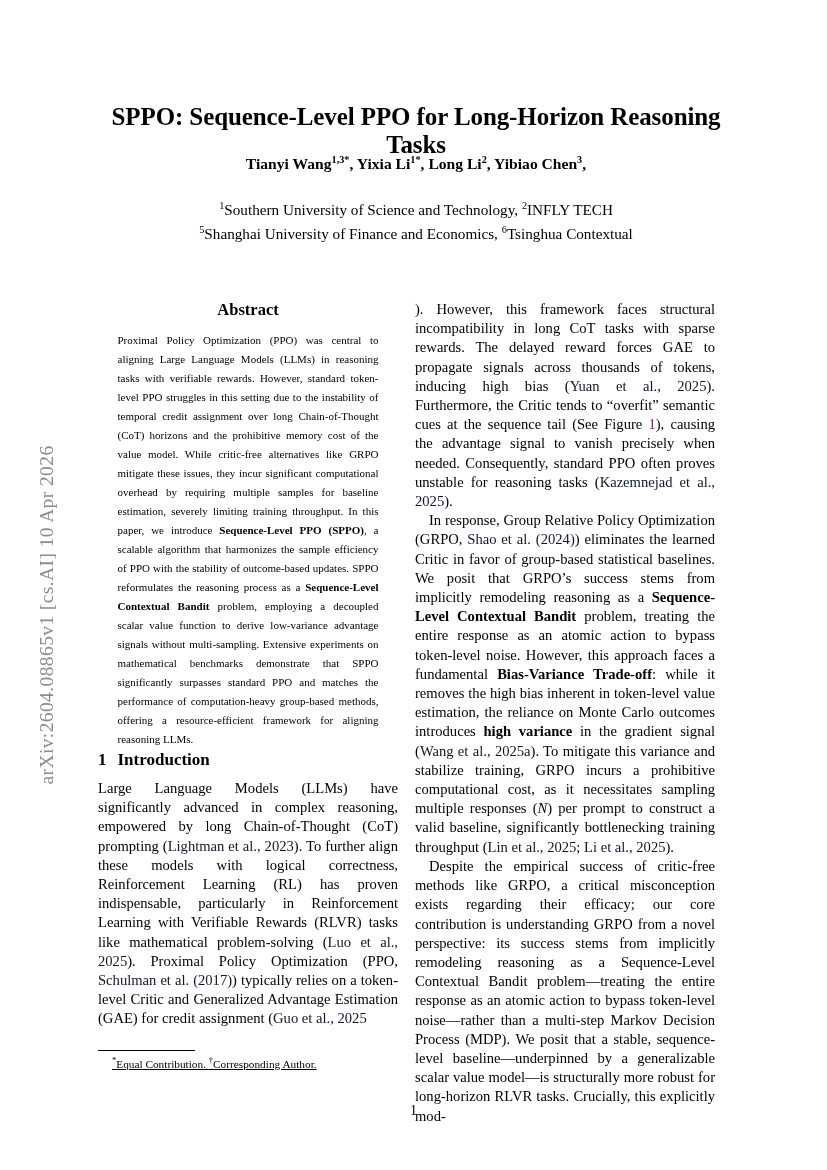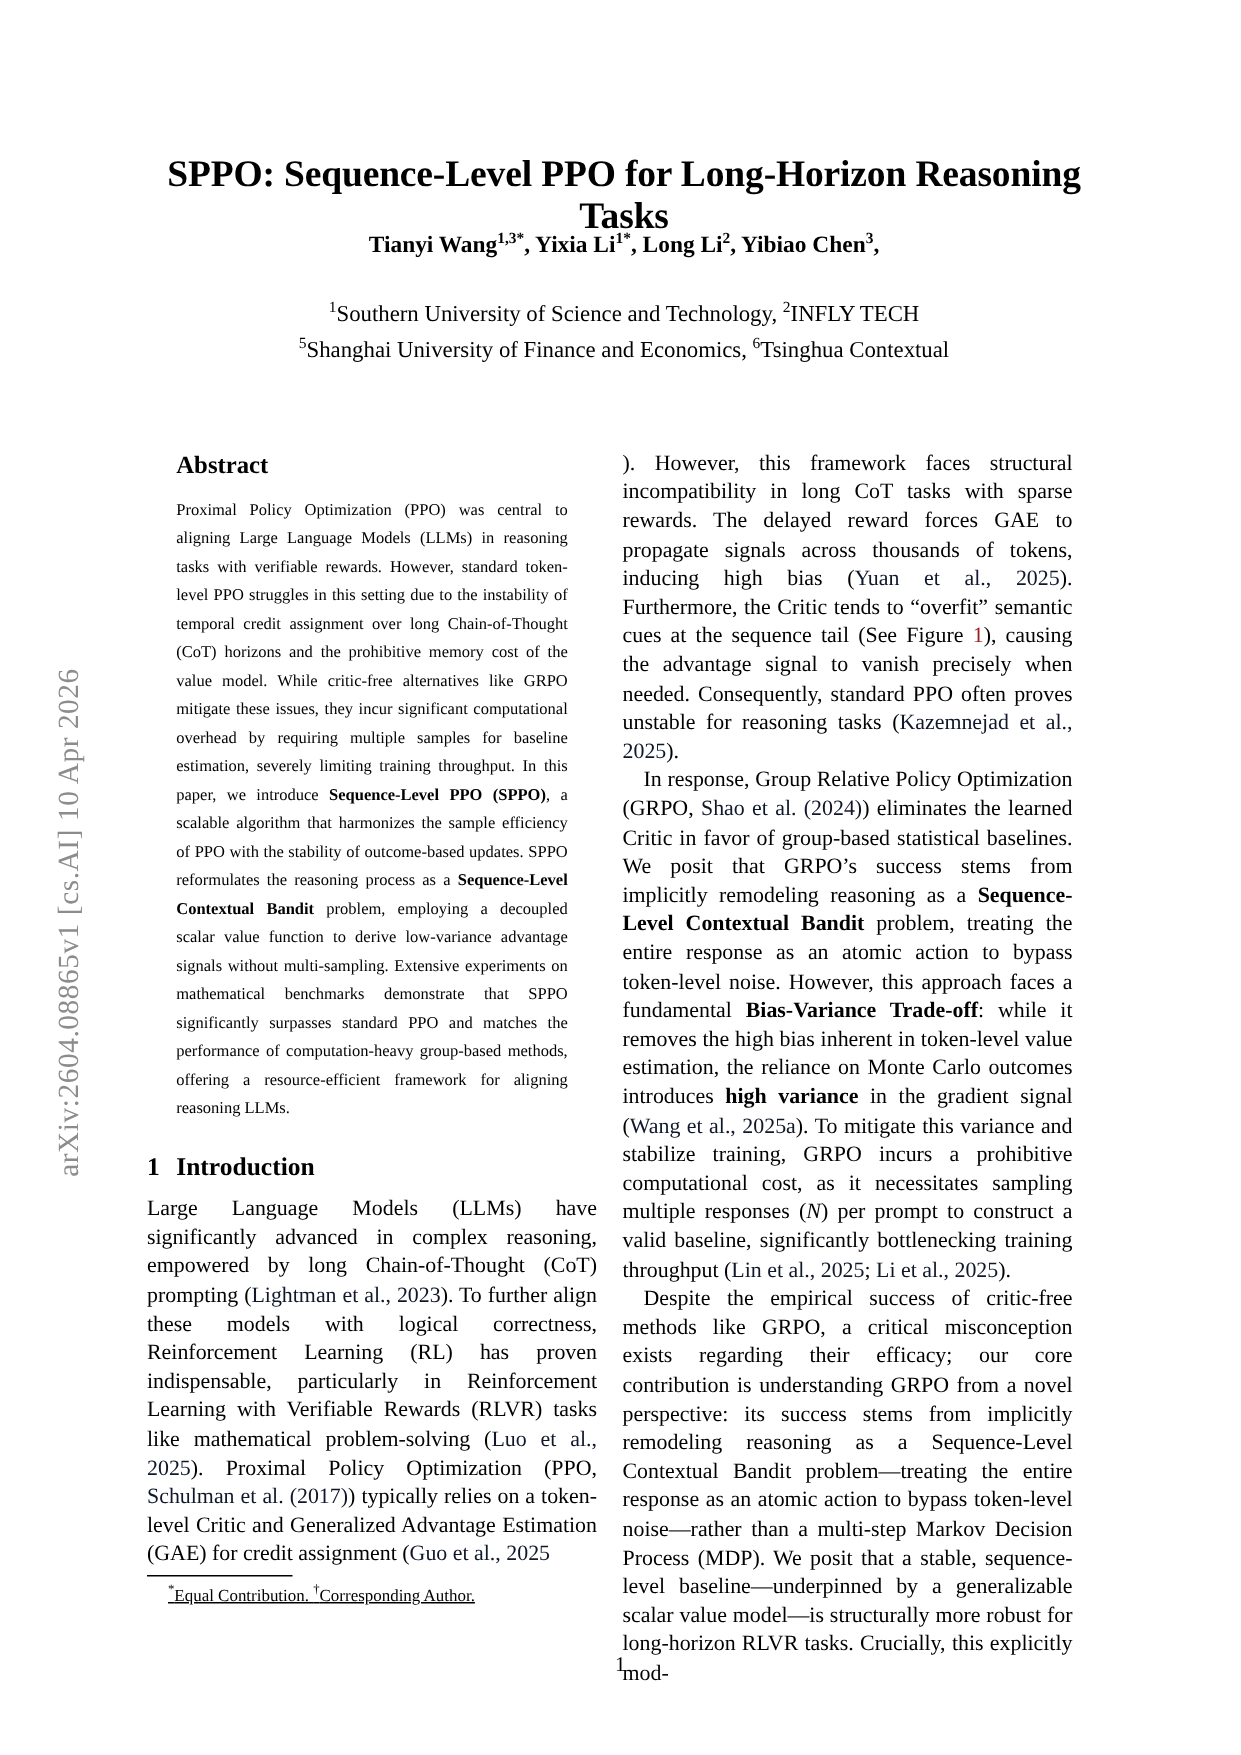--- a/index.html
+++ b/index.html
@@ -93,21 +93,21 @@
     left: 415px;
     top: 300px;
     width: 300px;
   }
 
   .abstract-wrap {
     width: 261px;
     margin: 0 auto;
   }
   .abstract-head {
-    text-align: left;
+    text-align: center;
     font-size: 16.5px;
     font-weight: bold;
     margin: 0 0 11px 0;
   }
 
   p.body {
     margin: 0;
     font-size: 14.6px;
     line-height: 19.2px;
     text-align: justify;
@@ -117,21 +117,21 @@
   p.body + p.body { text-indent: 14px; font-family: Liberation Serif, serif; }
 
   .abstract-wrap p.body {
     font-size: 11px;
     line-height: 19.0px;
   }
 
   h2.section {
     font-size: 17px;
     font-weight: bold;
-    margin: 19px 0 9px 0;
+    margin: 1px 0 9px 0;
     text-align: left;
   }
   h2.section .secnum { margin-right: 11px; }
 
   .cite { color: #0f172a; }
   .refnum { color: #9b2020; }
   b, strong { font-weight: bold; }
   i, em { font-style: italic; }
 
   

